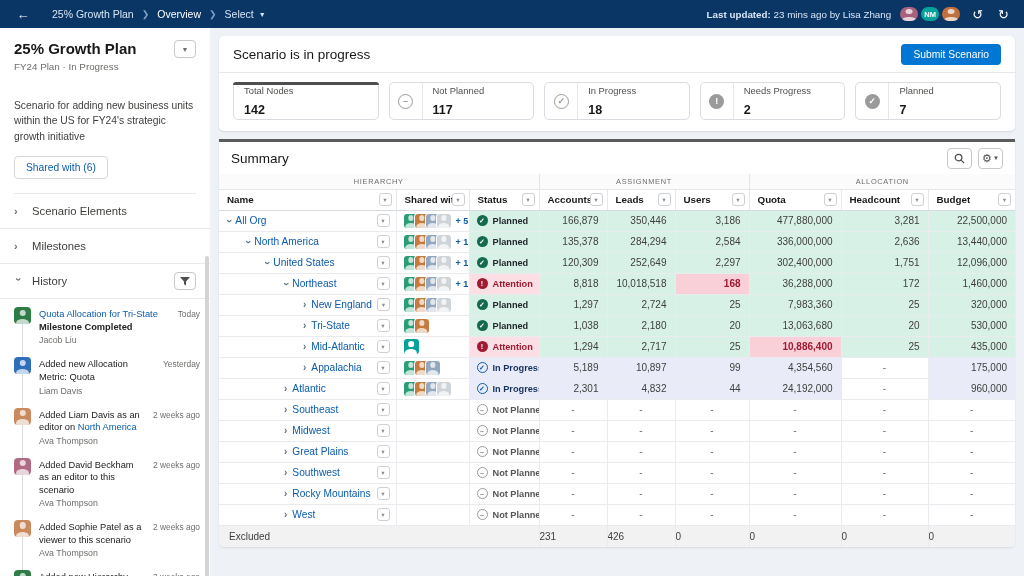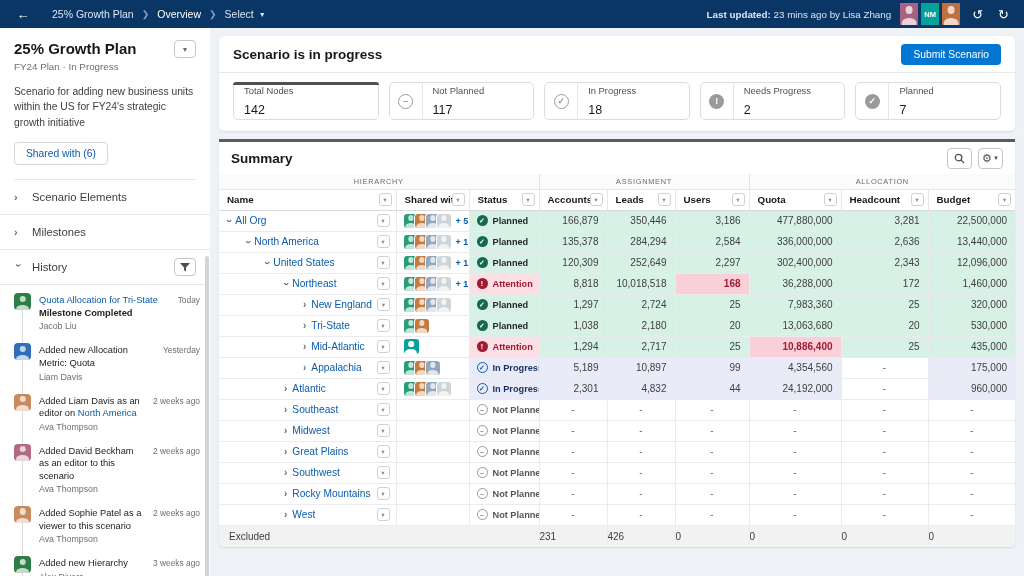--- a/index.html
+++ b/index.html
@@ -10,42 +10,42 @@
   .navbar{height:28px;background:var(--navy);display:flex;align-items:center;padding:0 12px;gap:6px}
   .nav-back{color:#fff;font-size:13px;width:22px;text-align:center;cursor:pointer}
   .crumbs{display:flex;align-items:center;gap:8px;margin-left:12px;font-size:10.5px;color:#d7e5f5}
   .crumb-sep{color:#7d9fc6;font-size:9px}
   .crumb.active{font-weight:normal;color:#fff}
   .crumb-caret{font-size:7px;color:#d7e5f5;margin-left:-3px}
   .nav-right{margin-left:auto;display:flex;align-items:center;gap:9px}
   .nav-updated{font-size:9.8px;color:#d7e5f5}
   .nav-updated b{font-weight:bold}
   .nav-avatars{display:flex;gap:3px}
-  .nav-av{width:18px;height:22px;border-radius:0;display:flex;align-items:center;justify-content:center;
+  .nav-av{width:18px;height:14px;border-radius:8px;display:flex;align-items:center;justify-content:center;
           font-size:7.5px;font-weight:bold;color:#fff;position:relative;overflow:hidden}
   .nav-hist{color:#fff;font-size:13px;padding:0 3px;cursor:pointer}
 
   
   .pav{position:relative;overflow:hidden}
   .pav::before{content:"";position:absolute;top:13%;left:50%;transform:translateX(-50%);
                width:38%;height:38%;border-radius:50%;background:rgba(255,255,255,.72)}
   .pav::after{content:"";position:absolute;bottom:-20%;left:50%;transform:translateX(-50%);
               width:82%;height:52%;border-radius:50%;background:rgba(255,255,255,.72)}
 
   .layout{display:flex;height:548px}
 
   
   .sidebar{width:210px;background:#fff;position:relative;overflow:hidden;flex:none}
   .sb-top{padding:12px 14px 0}
   .sb-title-row{display:flex;justify-content:space-between;align-items:flex-start}
   .sb-title{font-size:15px;font-weight:bold}
   .mini-btn{width:22px;height:18px;border:1px solid #c9c7c5;border-radius:4px;background:#fff;
             display:flex;align-items:center;justify-content:center;font-size:7px;color:#706e6b;cursor:pointer}
   .sb-sub{font-size:9.8px;color:#706e6b;margin-top:3px}
-  .sb-desc{font-size:10.3px;color:#3e3e3c;line-height:1.5;margin-top:12px}
+  .sb-desc{font-size:10.3px;color:#3e3e3c;line-height:1.5;margin-top:26px}
   .sb-share{margin-top:12px;display:inline-block;border:1px solid #d8d6d4;border-radius:4px;
             padding:5px 11px;font-size:10.3px;color:var(--link);background:#fff;cursor:pointer}
   .sb-divider{height:1px;background:#e9e9e9;margin-top:14px}
   .sb-sec{height:35px;display:flex;align-items:center;gap:10px;padding:0 14px;
           border-bottom:1px solid #e9e9e9;font-size:11.3px;color:#3e3e3c;cursor:pointer}
   .chev{color:#706e6b;font-size:11px;font-weight:bold;display:inline-block;width:8px;line-height:1}
   .chev.down{transform:rotate(90deg)}
   .hist-head .flt{margin-left:auto}
   .hist-list{position:relative;padding:8px 10px 0 14px}
   .hist-line{position:absolute;left:22px;top:12px;bottom:0;width:1px;background:#dcdcdc}
@@ -56,40 +56,40 @@
   .h-title .lnk{color:var(--link)}
   .h-title .b{font-weight:bold}
   .h-name{font-size:8.8px;color:#706e6b;margin-top:2px}
   .h-time{font-size:8.4px;color:#706e6b;white-space:nowrap;padding-top:2px}
   .sb-scroll{position:absolute;right:1px;top:228px;width:4px;height:330px;background:#d4d4d4;border-radius:2px}
 
   
   .main{flex:1;min-width:0;padding:8px 9px 0;display:flex;flex-direction:column}
   .card{background:#fff;border-radius:5px;box-shadow:0 1px 2px rgba(0,0,0,.1)}
   .banner{display:flex;align-items:center;height:37px;padding:0 14px;border-bottom:1px solid #e8e8e8}
-  .banner-title{font-size:13.5px;font-weight:bold}
+  .banner-title{font-size:13.5px;font-weight:normal}
   .submit-btn{margin-left:auto;background:var(--blue);color:#fff;font-size:10.3px;
               padding:5px 12px;border:none;border-radius:4px;cursor:pointer}
   .tiles{display:flex;gap:10px;padding:9px 14px 11px}
   .tile{flex:1;border:1px solid #d9dde2;border-radius:5px;height:38px;display:flex;
         align-items:stretch;background:#fff;position:relative;cursor:pointer}
   .tile.selected::before{content:"";position:absolute;top:-1px;left:-1px;right:-1px;height:3px;
         background:#514f4d;border-radius:4px 4px 0 0}
   .tile-icon{width:33px;display:flex;align-items:center;justify-content:center;border-right:1px solid #e6e6e6;flex:none}
   .t-circ{width:15px;height:15px;border-radius:50%;display:flex;align-items:center;justify-content:center;
           font-size:9px;font-weight:bold}
   .t-circ.outline{border:1.5px solid #9a9a9a;color:#9a9a9a}
   .t-circ.solid{background:#9a9a9a;color:#fff}
   .tile-text{padding-left:10px;display:flex;flex-direction:column;justify-content:center}
   .tile-label{font-size:9.4px;color:#514f4d}
-  .tile-value{font-size:12.5px;font-weight:normal;margin-top:7px}
+  .tile-value{font-size:12.5px;font-weight:bold;margin-top:7px}
 
   .summary-card{margin-top:8px;border-top:3px solid #5b5b5b;border-radius:0 0 5px 5px;overflow:hidden}
   .sum-head{display:flex;align-items:center;height:32px;padding:0 12px}
-  .sum-title{font-size:13.5px;font-weight:bold}
+  .sum-title{font-size:13.5px;font-weight:normal}
   .sum-actions{margin-left:auto;display:flex;gap:6px}
   .icon-btn{width:25px;height:21px;border:1px solid #c9c7c5;border-radius:4px;background:#fff;
             display:flex;align-items:center;justify-content:center;gap:1px;color:#514f4d;cursor:pointer}
   .icon-btn svg{display:block}
   .gear-caret{font-size:6px;color:#514f4d}
 
   table{width:100%;border-collapse:collapse;table-layout:fixed}
   .grp th{height:15px;background:#fbfbfc;font-size:7.4px;letter-spacing:.7px;color:#6c6c6c;
           font-weight:normal;border-bottom:1px solid #e4e7ea;text-transform:uppercase}
   .grp th + th{border-left:1px solid #e0e3e7}
@@ -466,21 +466,21 @@
               <td class="st-planned">
                 <div class="status-cell">
                   <span class="s-circ planned">✓</span>
                   <span class="s-lab">Planned</span>
                 </div>
               </td>
               <td class="num bg-g">120,309</td>
               <td class="num bg-g">252,649</td>
               <td class="num bg-g">2,297</td>
               <td class="num bg-g">302,400,000</td>
-              <td class="num bg-g">2,343</td>
+              <td class="num bg-g">1,751</td>
               <td class="num bg-g">12,096,000</td>
             </tr>
             <tr>
               <td>
                 <div class="name-cell" style="padding-left: 65px;">
                   <span class="tree-chev down">›</span>
                   <span class="node-link">Northeast</span>
                   <span class="dd">▼</span>
                 </div>
               </td>

